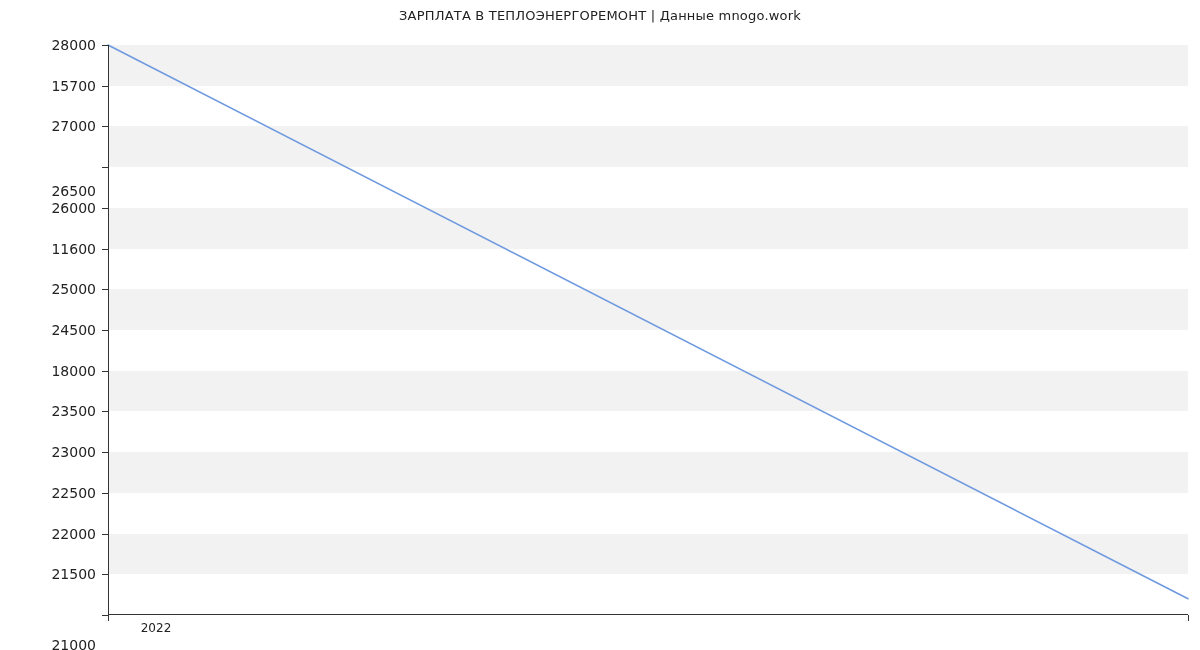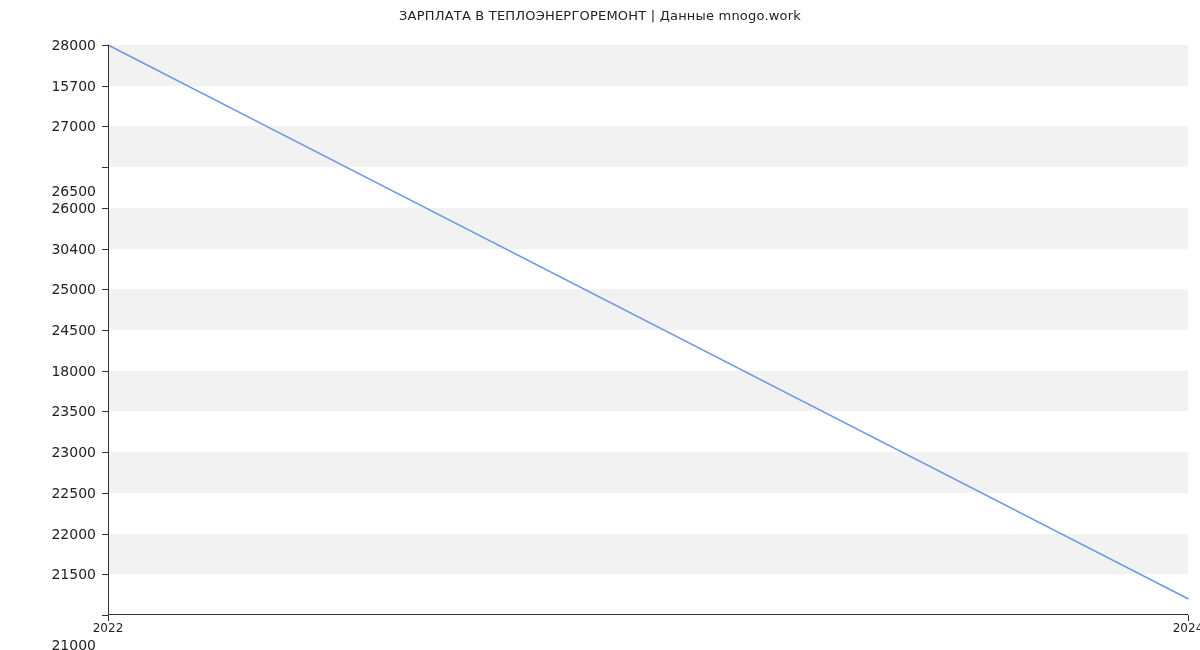--- a/index.html
+++ b/index.html
@@ -75,20 +75,21 @@
     color: #222;
     text-align: right;
   }
   .xlabel {
     position: absolute;
     top: 576px;
     transform: translateX(-50%);
     font-size: 12px;
     color: #222;
     text-align: center;
+    margin-left: 48px;
   }
   svg.line-layer {
     position: absolute;
     left: 0;
     top: 0;
     width: 1080px;
     height: 570px;
     overflow: visible;
   }
   .series-line {
@@ -135,21 +136,21 @@
         <div class="ylabel" style="top: 407.143px; margin-left: 48px;">23000</div>
         <div class="tick-y" style="top: 366.429px; left: -6px;"></div>
         <div class="ylabel" style="top: 366.429px;">23500</div>
         <div class="tick-y" style="top: 325.714px; left: -6px;"></div>
         <div class="ylabel" style="top: 325.714px;">18000</div>
         <div class="tick-y" style="top: 285px; left: -6px;"></div>
         <div class="ylabel" style="top: 285px;">24500</div>
         <div class="tick-y" style="top: 244.286px; left: -6px;"></div>
         <div class="ylabel" style="top: 244.286px;">25000</div>
         <div class="tick-y" style="top: 203.571px; left: -6px;"></div>
-        <div class="ylabel" style="top: 203.571px;">30400</div>
+        <div class="ylabel" style="top: 203.571px;">11600</div>
         <div class="tick-y" style="top: 162.857px; left: -6px;"></div>
         <div class="ylabel" style="top: 162.857px;">26000</div>
         <div class="tick-y" style="top: 122.143px; left: -6px;"></div>
         <div class="ylabel" style="top: 122.143px; margin-top: 24px;">26500</div>
         <div class="tick-y" style="top: 81.4286px; left: -6px;"></div>
         <div class="ylabel" style="top: 81.4286px;">27000</div>
         <div class="tick-y" style="top: 40.7143px; left: -6px;"></div>
         <div class="ylabel" style="top: 40.7143px;">15700</div>
         <div class="tick-y" style="top: 0px; left: -6px;"></div>
         <div class="ylabel" style="top: 0px;">28000</div>

